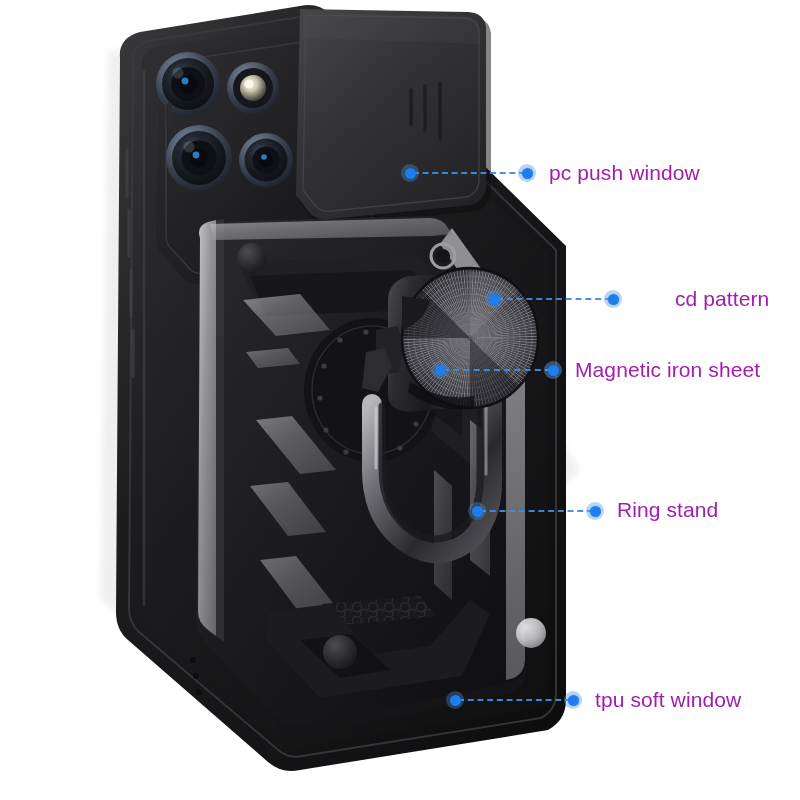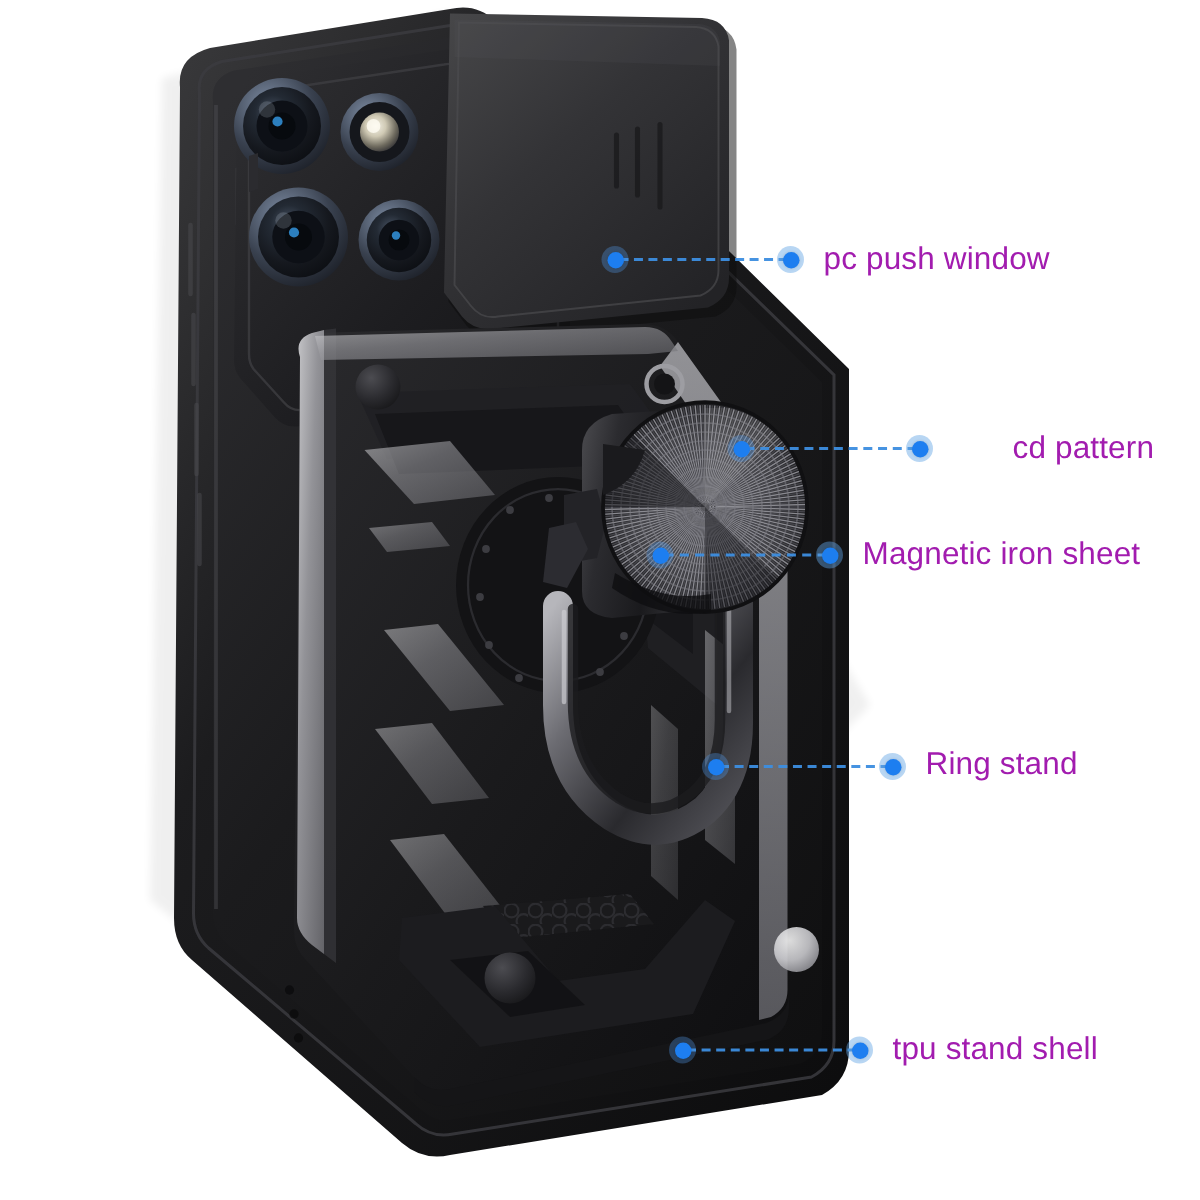--- a/index.html
+++ b/index.html
@@ -649,16 +649,16 @@
     <div class="co-line" style="left:480px;top:510px;width:113px;"></div>
     <div class="dot anchor" style="left:468px;top:502px;"></div>
     <div class="dot" style="left:586px;top:502px;"></div>
     <div class="co-label" style="left:617px;top:477px;margin-top:21px;">Ring stand</div>
   </div>
 
   <div class="callout">
     <div class="co-line" style="left:458px;top:699px;width:113px;"></div>
     <div class="dot anchor" style="left:446px;top:691px;"></div>
     <div class="dot" style="left:564px;top:691px;"></div>
-    <div class="co-label" style="left:595px;top:688px;">tpu stand shell</div>
+    <div class="co-label" style="left:595px;top:688px;">tpu soft window</div>
   </div>
 
 </div>
 
 </body></html>

